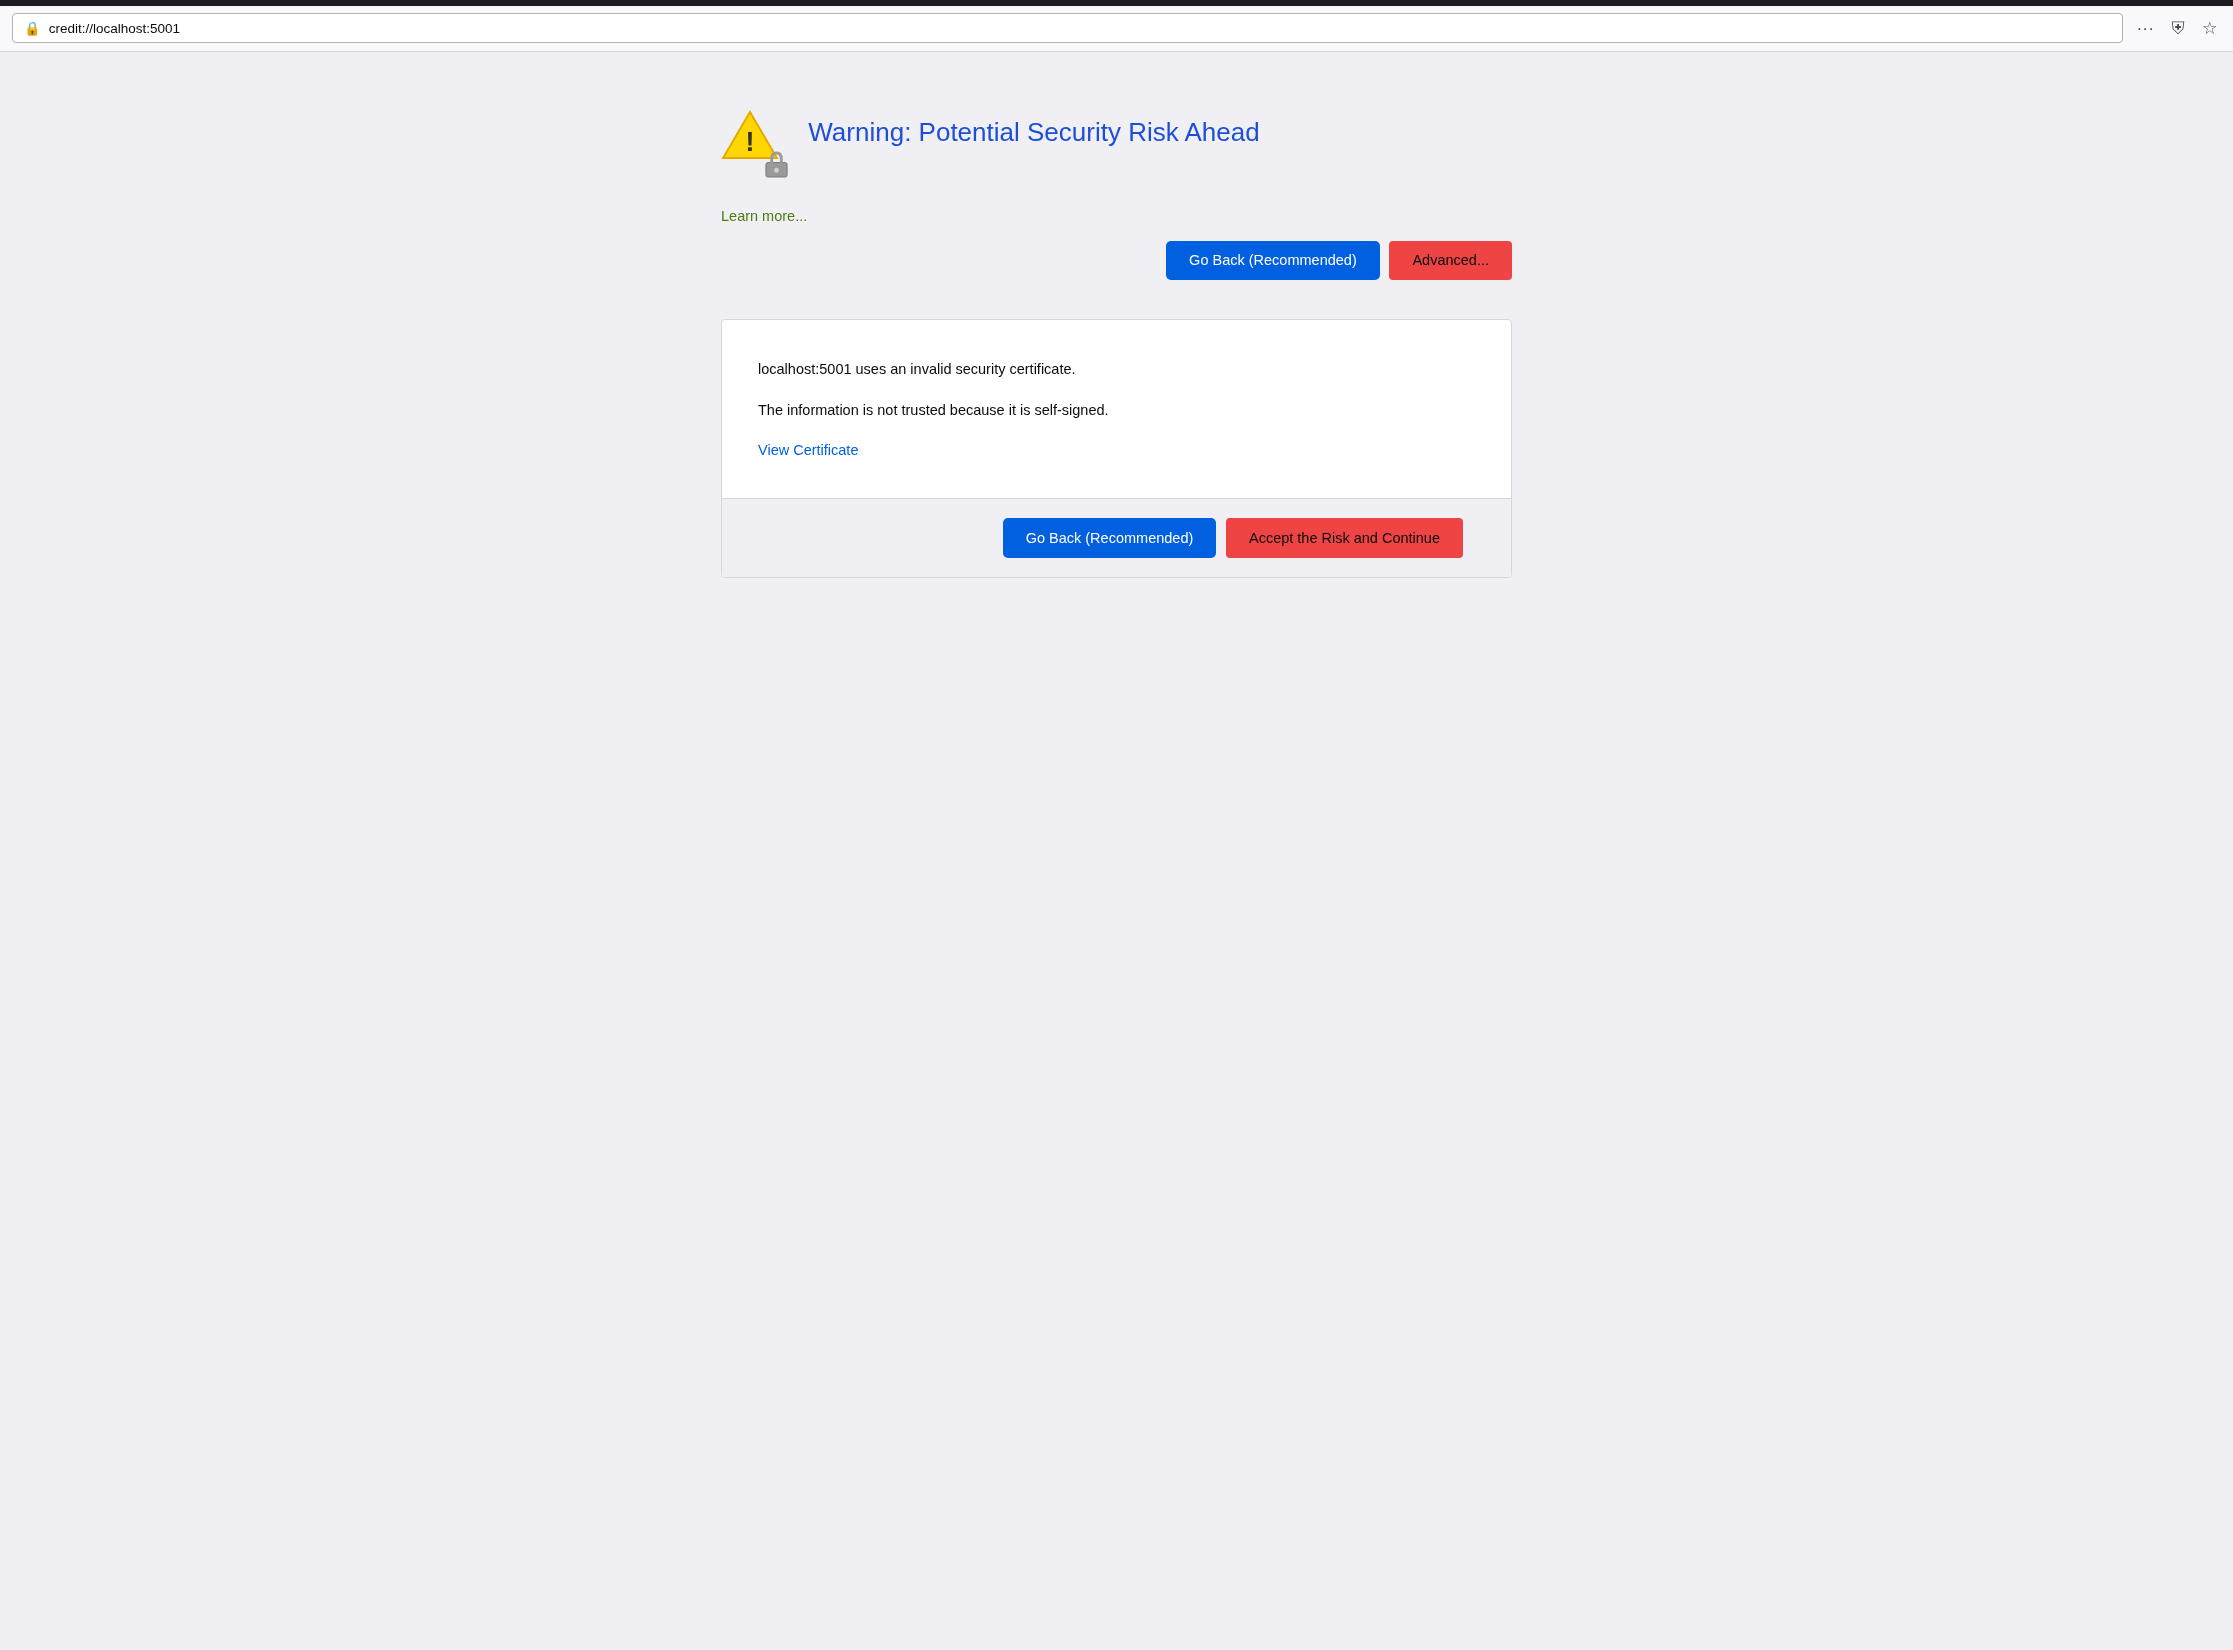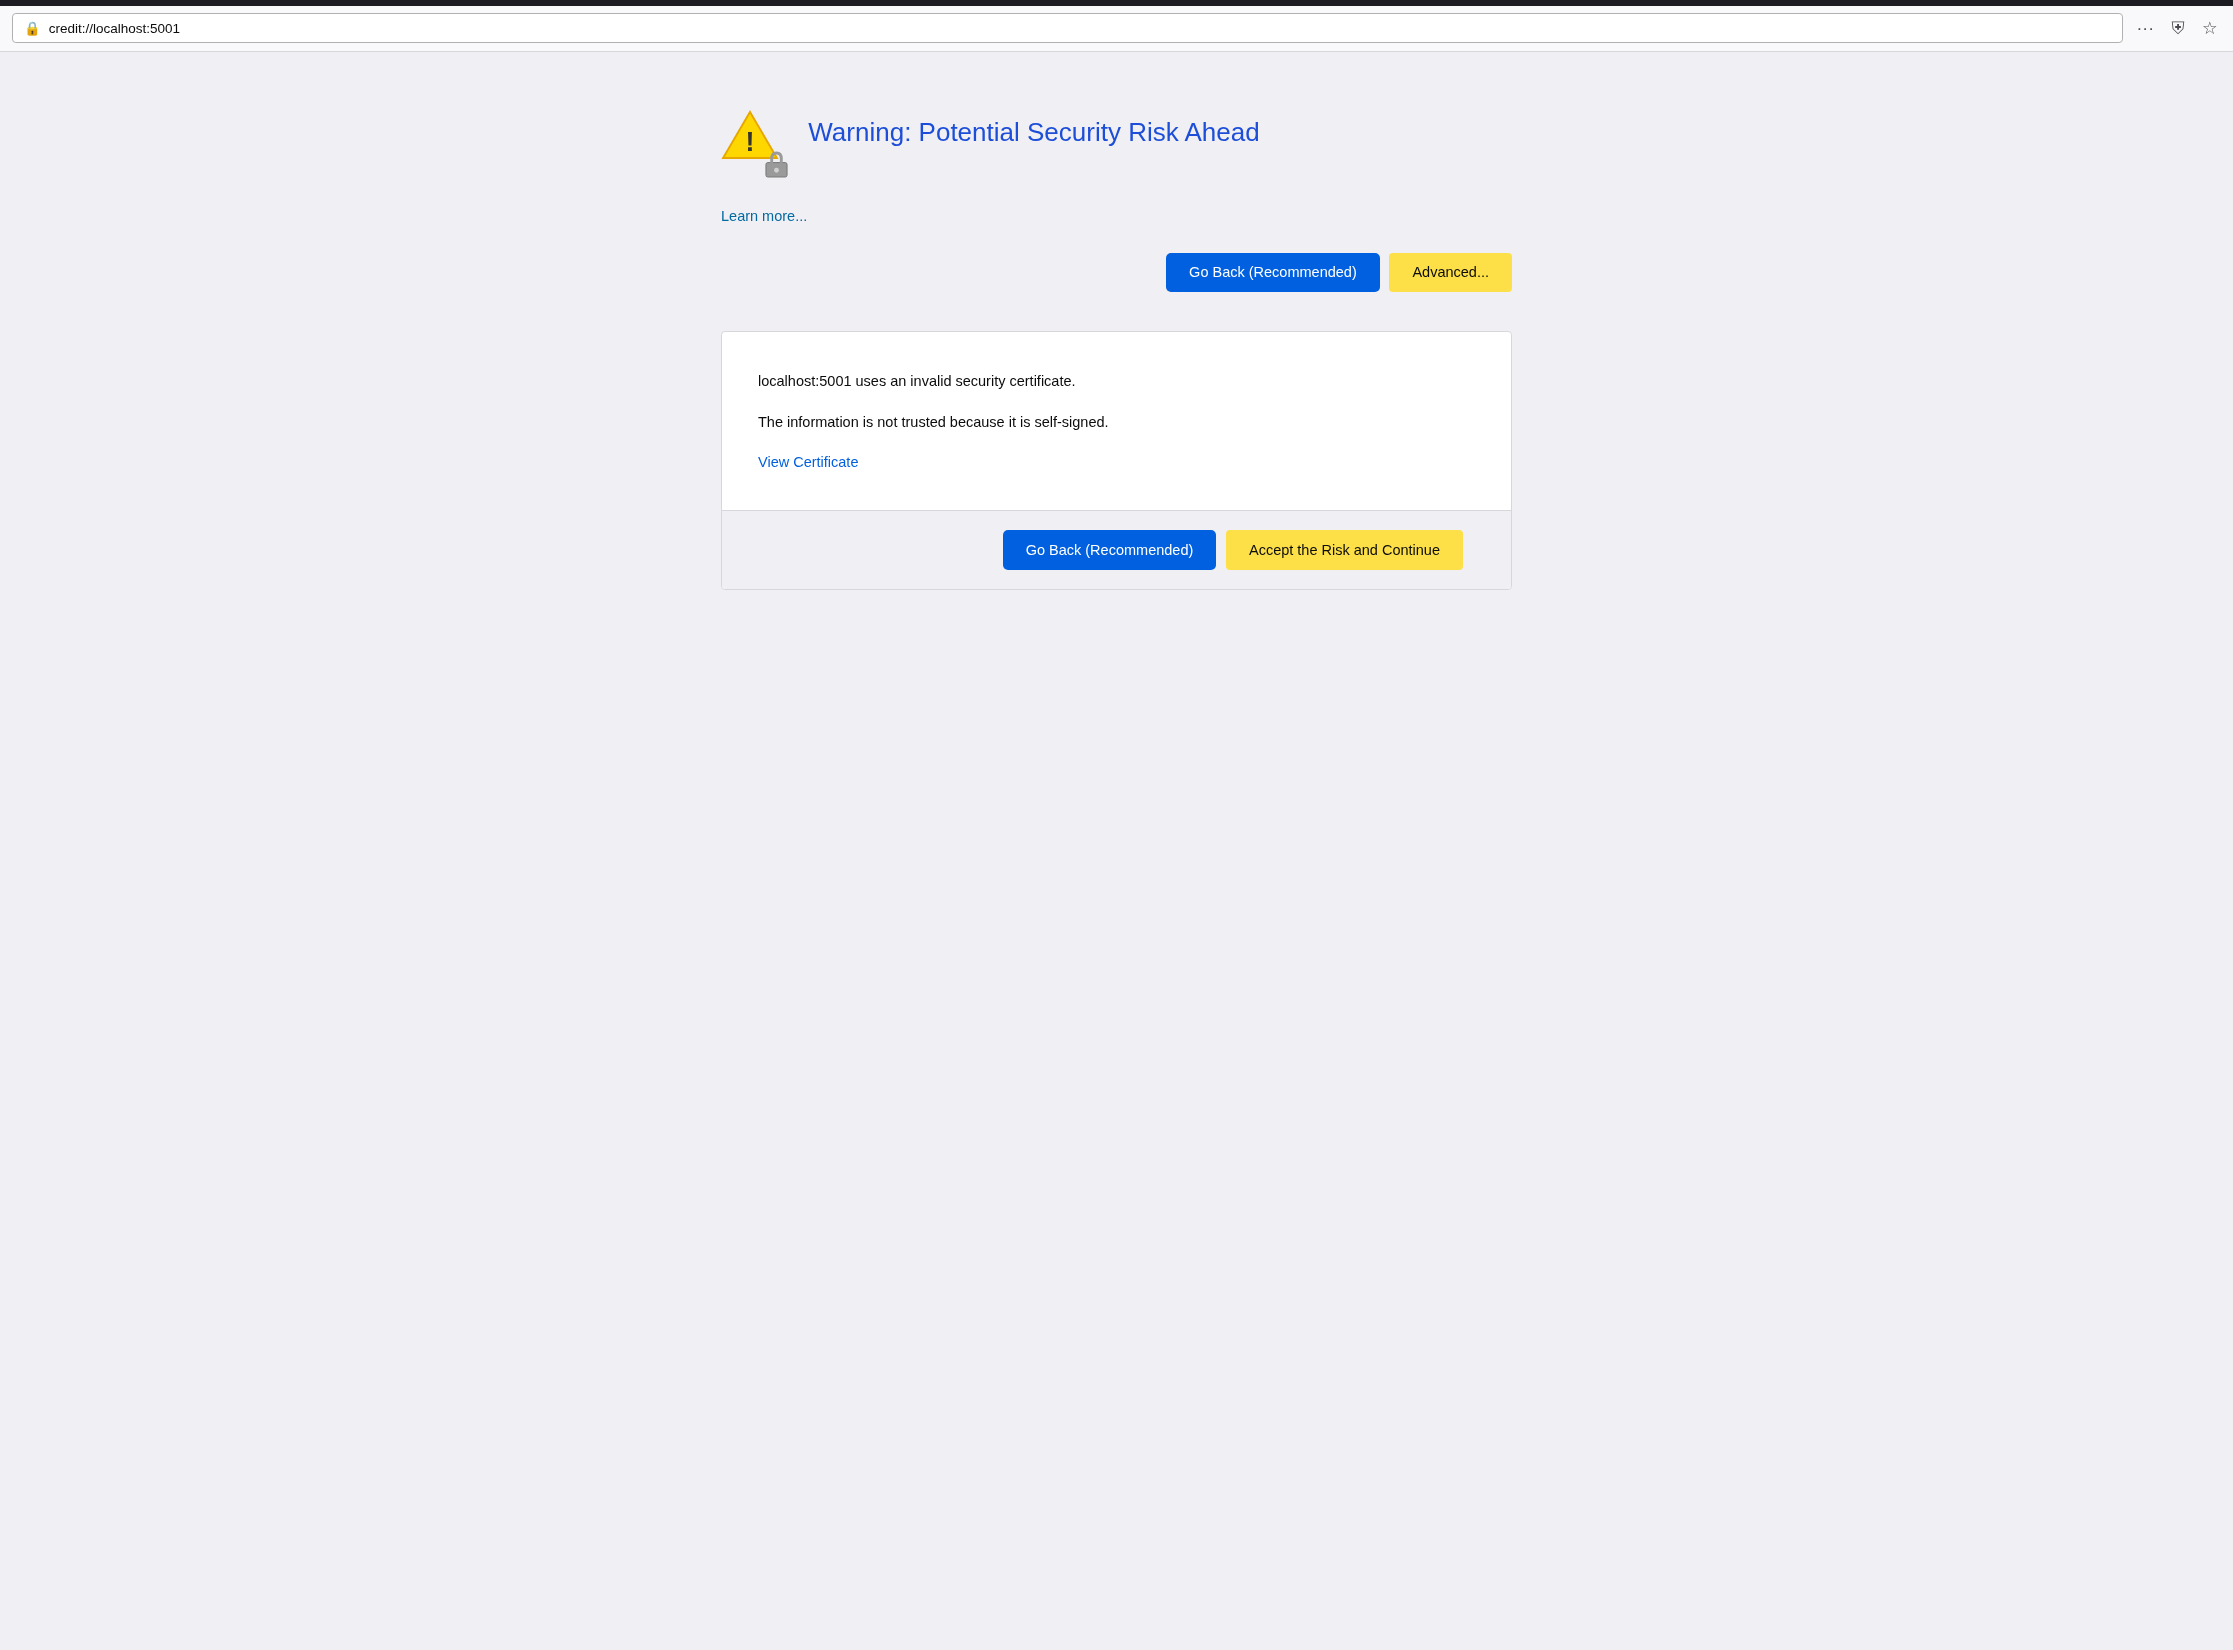--- a/index.html
+++ b/index.html
@@ -112,25 +112,25 @@
 
     .warning-description {
       font-size: 14.5px;
       color: #0c0c0d;
       line-height: 1.6;
       margin-bottom: 23px;
       max-width: 792px;
     }
 
     .learn-more-link {
-      color: #0369a1;
+      color: #4d7c0f;
       text-decoration: none;
       font-size: 14.5px;
       display: inline-block;
-      margin-bottom: 29px;
+      margin-bottom: 17px;
     }
 
     .primary-buttons {
       display: flex;
       justify-content: flex-end;
       gap: 9.7px;
       margin-bottom: 39px;
     }
 
     .btn-primary {
@@ -138,21 +138,21 @@
       color: #fff;
       border: none;
       padding: 11.6px 23px;
       font-size: 14.5px;
       border-radius: 5px;
       cursor: pointer;
       font-weight: 500;
     }
 
     .btn-secondary {
-      background: #fde047;
+      background: #ef4444;
       color: #0c0c0d;
       border: none;
       padding: 11.6px 23px;
       font-size: 14.5px;
       border-radius: 3.9px;
       cursor: pointer;
     }
 
     
     .advanced-section {

